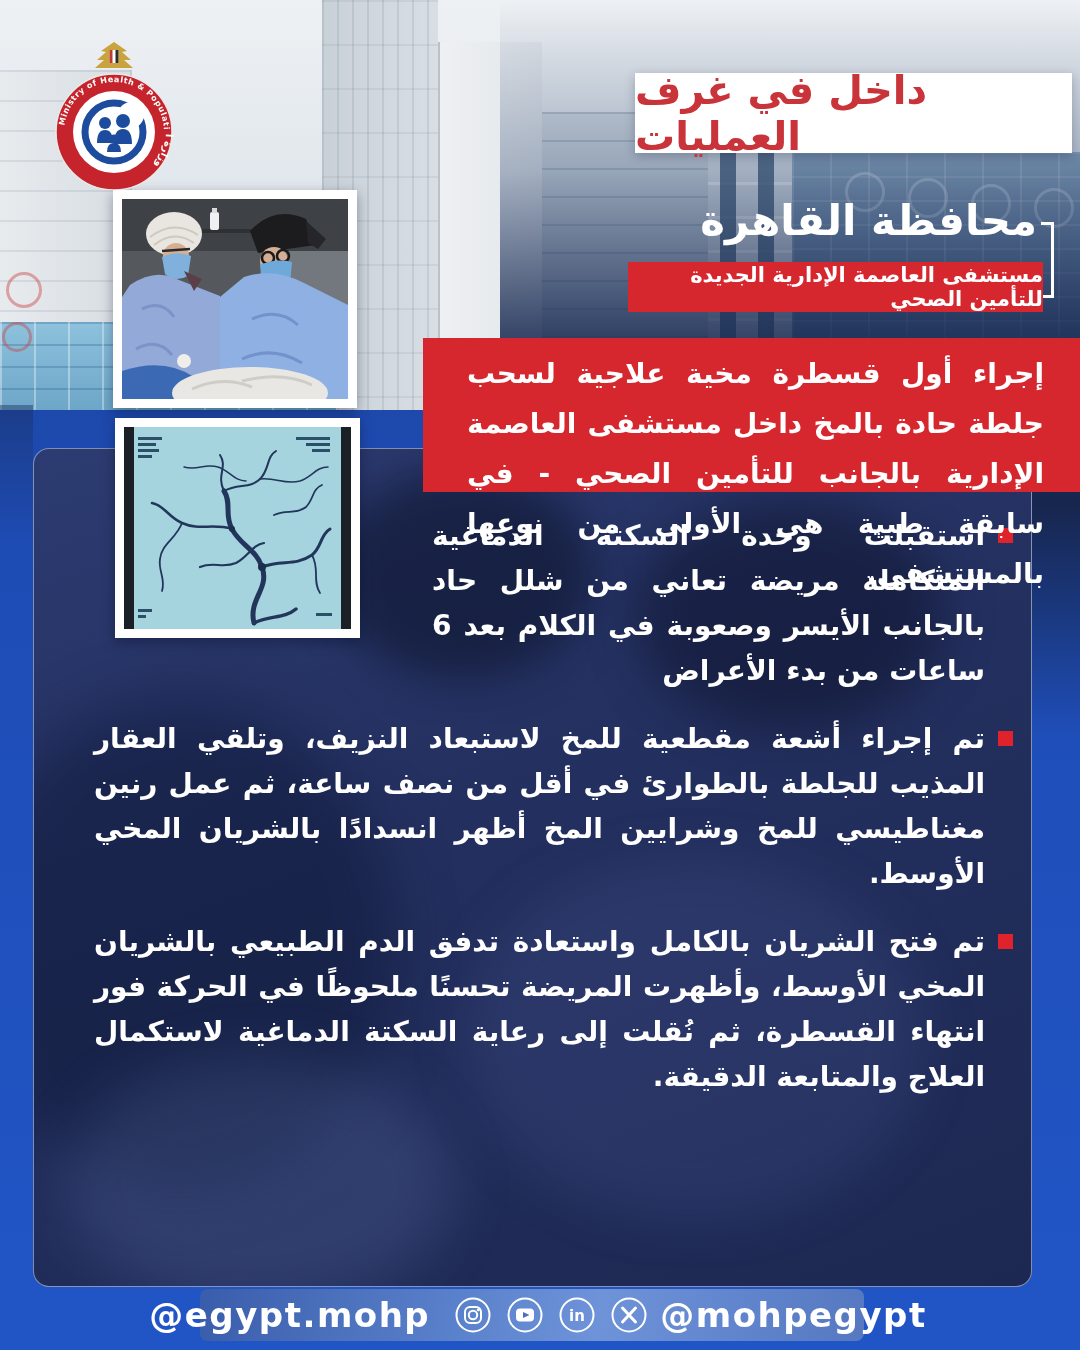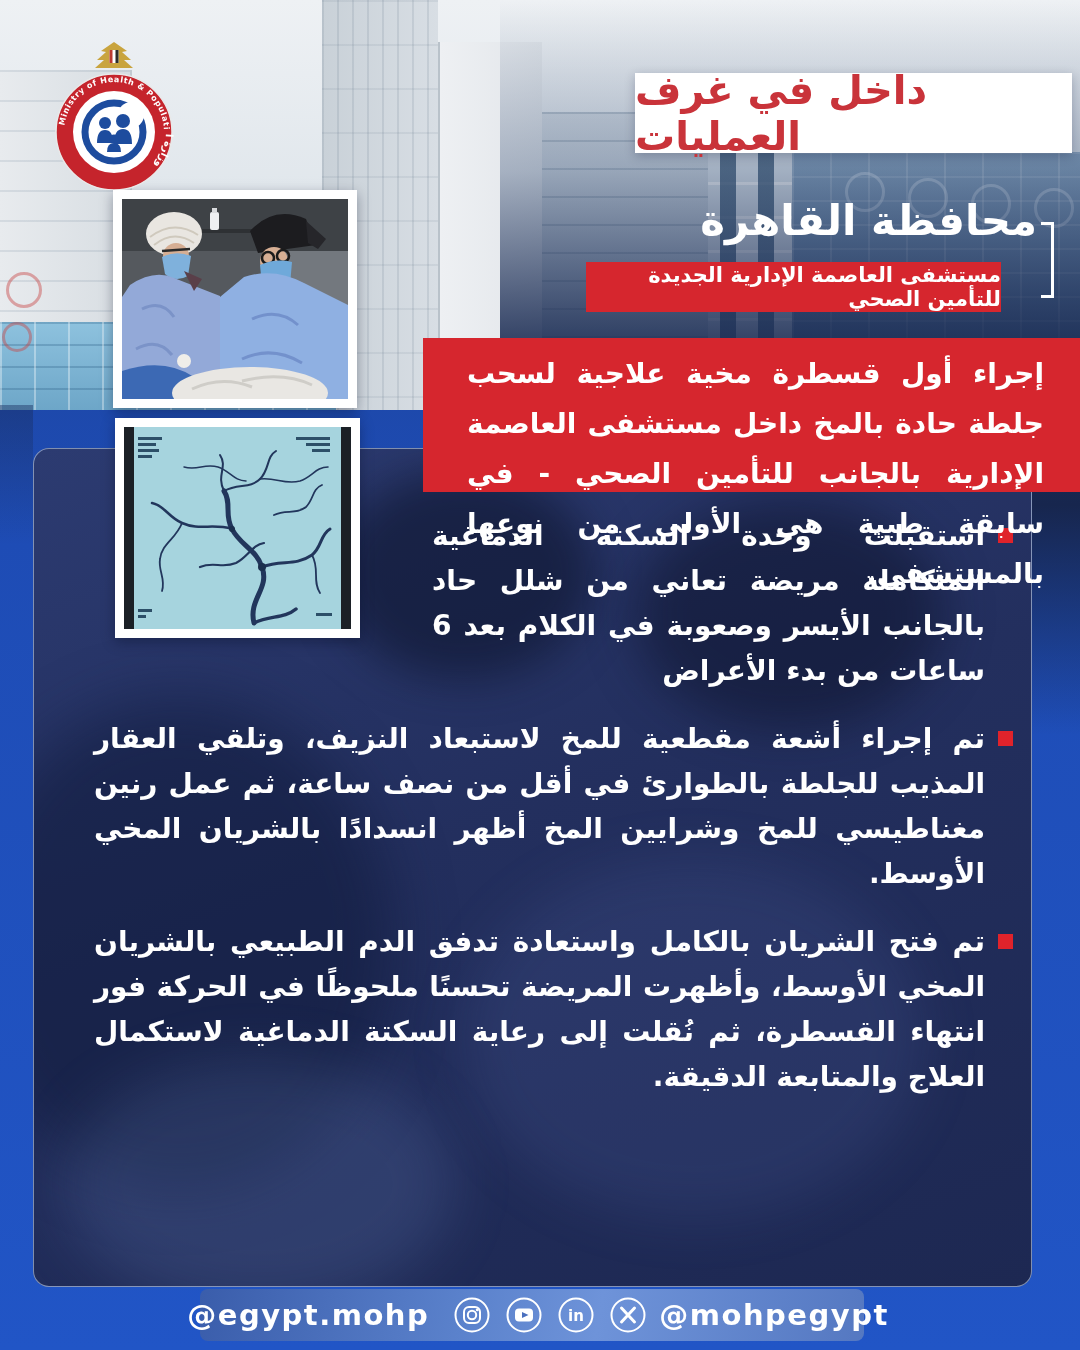--- a/index.html
+++ b/index.html
@@ -57,21 +57,21 @@
 
   
   .title-box { position:absolute; left:635px; top:73px; width:437px; height:80px; background:#fff;
       z-index:6; display:flex; align-items:center; justify-content:center;
       box-shadow:0 3px 10px rgba(10,20,50,.25); }
   .title-box span { color:#c9333a; font-size:40px; font-weight:bold; }
   .gov-title { position:absolute; right:43px; top:196px; z-index:6; color:#fff;
       font-size:42px; font-weight:bold; direction:rtl; }
   .bracket { position:absolute; left:1041px; top:222px; width:13px; height:76px; z-index:6;
       border-right:3px solid #fff; border-top:3px solid #fff; border-bottom:3px solid #fff; }
-  .hosp-box { position:absolute; left:586px; top:262px; width:415px; height:50px; background:#d6262e;
+  .hosp-box { position:absolute; left:628px; top:262px; width:415px; height:50px; background:#d6262e;
       z-index:6; display:flex; align-items:center; justify-content:center; direction:rtl; }
   .hosp-box span { color:#fff; font-size:21px; font-weight:bold; }
   .intro-box { position:absolute; left:423px; top:338px; width:657px; height:154px; background:#d6262e;
       z-index:6; padding:11px 36px 0 44px; direction:rtl; }
   .intro-box p { color:#fff; font-size:28px; font-weight:bold; line-height:50px; text-align:justify; }
 
   
   .panel { position:absolute; left:33px; top:448px; width:999px; height:839px; z-index:3;
       border-radius:16px; border:1px solid rgba(210,225,245,.55); overflow:hidden;
       background:linear-gradient(160deg,#2c3b71 0%,#232f5e 45%,#1d2852 100%); }
@@ -92,21 +92,21 @@
   
   .photo { position:absolute; background:#fff; z-index:5; box-shadow:0 4px 12px rgba(5,12,35,.35); }
   .photo-surgeons { left:113px; top:190px; width:244px; height:218px; padding:9px; }
   .photo-angio { left:115px; top:418px; width:245px; height:220px; padding:9px; }
   .photo svg { display:block; width:100%; height:100%; }
 
   
   .footer-bar { position:absolute; left:200px; top:1289px; width:664px; height:52px; z-index:6;
       border-radius:8px; display:flex; align-items:center; justify-content:center; gap:12px; direction:ltr;
       background:linear-gradient(100deg,#3a5dab 0%,#5b82cc 40%,#6e93d9 60%,#5578c1 100%); }
-  .footer-bar .handle { color:#fff; font-size:29px; font-weight:bold; letter-spacing:1.5px; }
+  .footer-bar .handle { color:#fff; font-size:34px; font-weight:bold; letter-spacing:1.5px; }
   .footer-bar .divider { width:2px; height:30px; background:rgba(255,255,255,.9); border-radius:1px; }
   .fico { width:38px; height:38px; }
   .icon-row { display:flex; gap:14px; align-items:center; }
 </style>
 </head>
 <body>
 
 <div class="canvas">
 
   <div class="buildings">

